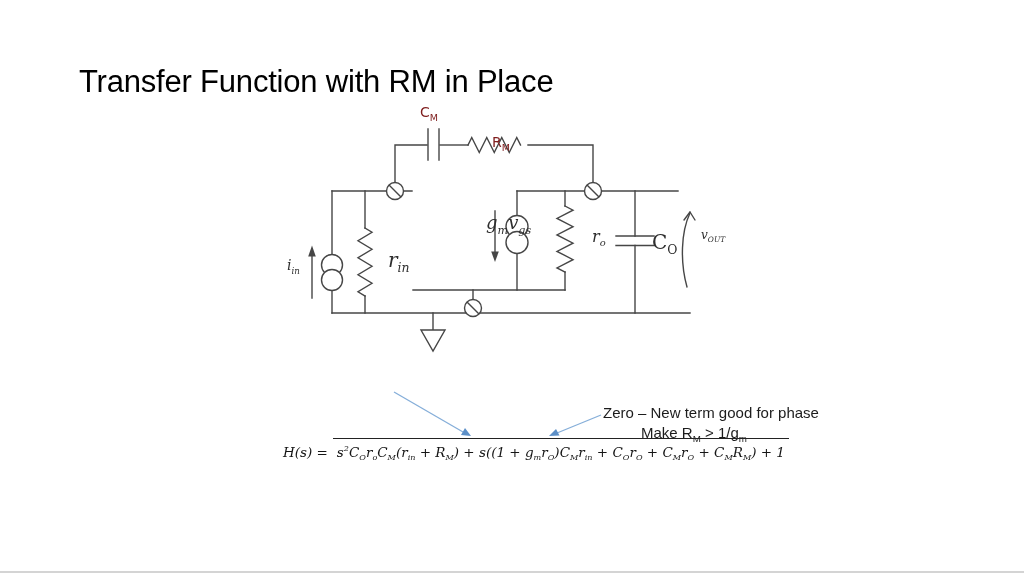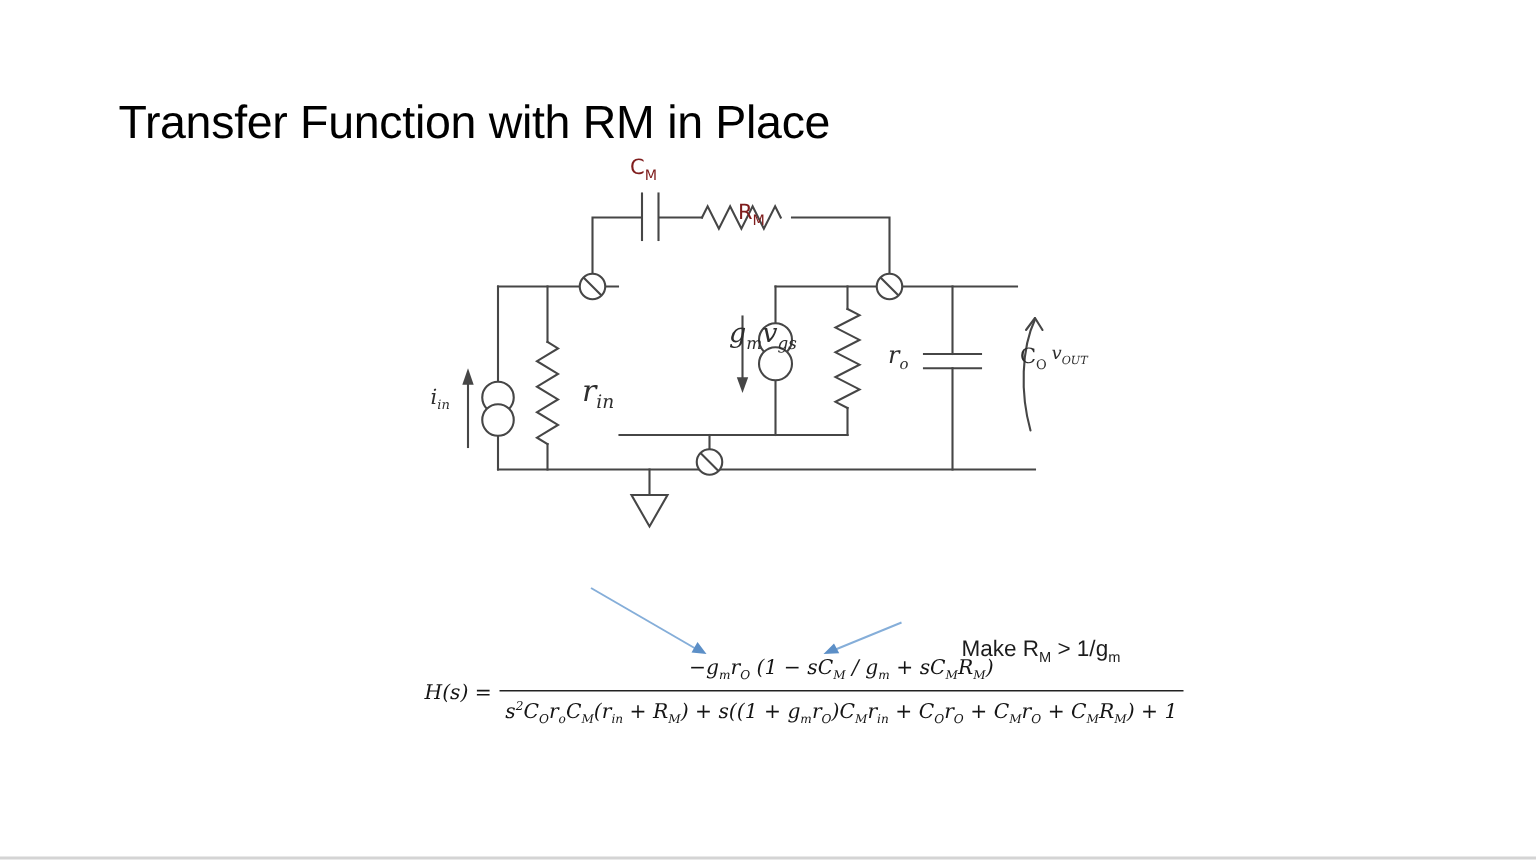--- a/index.html
+++ b/index.html
@@ -143,28 +143,28 @@
       <polygon points="549,436 556,429 559.5,435.5" fill="#5c8fc7" stroke="none"></polygon>
     </g>
   </svg>
 
   <span class="abs sans-label" style="left:420px;top:104px;"><span>C</span><sub>M</sub></span>
   <span class="abs sans-label" style="left:492px;top:104px;margin-top:30px;"><span>R</span><sub>M</sub></span>
   <span class="abs fig-label" style="left:440px;top:212px;font-size:18px;margin-left:46px;"><span>g</span><sub>m</sub><span>v</span><sub>gs</sub></span>
   <span class="abs fig-label" style="left:287px;top:257px;font-size:14px;"><span>i</span><sub>in</sub></span>
   <span class="abs fig-label" style="left:388px;top:248px;font-size:20px;"><span>r</span><sub>in</sub></span>
   <span class="abs fig-label" style="left:592px;top:227px;font-size:16px;text-align:right;"><span>r</span><sub>o</sub></span>
-  <span class="abs fig-label" style="left:652px;top:230px;font-size:14px;font-style:normal;margin-left:28px;"><span>C</span><sub>O</sub></span>
+  <span class="abs fig-label" style="left:652px;top:230px;font-size:20px;font-style:normal;"><span>C</span><sub>O</sub></span>
   <span class="abs fig-label" style="left:701px;top:228px;font-size:12px;"><span>v</span><sub>OUT</sub></span>
 
+  <div class="abs note" style="left:603px;top:404px;">Zero – New term good for phase</div>
   <div class="abs note" style="left:641px;top:424px;"><span>Make R</span><sub>M</sub><span> &gt; 1/g</span><sub>m</sub></div>
 
   <div id="equation" class="abs">
     <span>H(s) =</span>
     <span class="fraction">
-      <span class="frac-num" style="display:block;"><span>−g</span><sub>m</sub><span>r</span><sub>O</sub><span> (1 − sC</span><sub>M</sub><span> / g</span><sub>m</sub><span> + sC</span><sub>M</sub><span>R</span><sub>M</sub><span>)</span></span>
       <span class="frac-bar" style="display:block;"></span>
       <span class="frac-den" style="display:block;"><span>s</span><sup>2</sup><span>C</span><sub>O</sub><span>r</span><sub>o</sub><span>C</span><sub>M</sub><span>(r</span><sub>in</sub><span> + R</span><sub>M</sub><span>) + s((1 + g</span><sub>m</sub><span>r</span><sub>O</sub><span>)C</span><sub>M</sub><span>r</span><sub>in</sub><span> + C</span><sub>O</sub><span>r</span><sub>O</sub><span> + C</span><sub>M</sub><span>r</span><sub>O</sub><span> + C</span><sub>M</sub><span>R</span><sub>M</sub><span>) + 1</span></span>
     </span>
   </div>
 
   <div id="bottom-rule" class="abs"></div>
 </div>
 
 </body></html>

